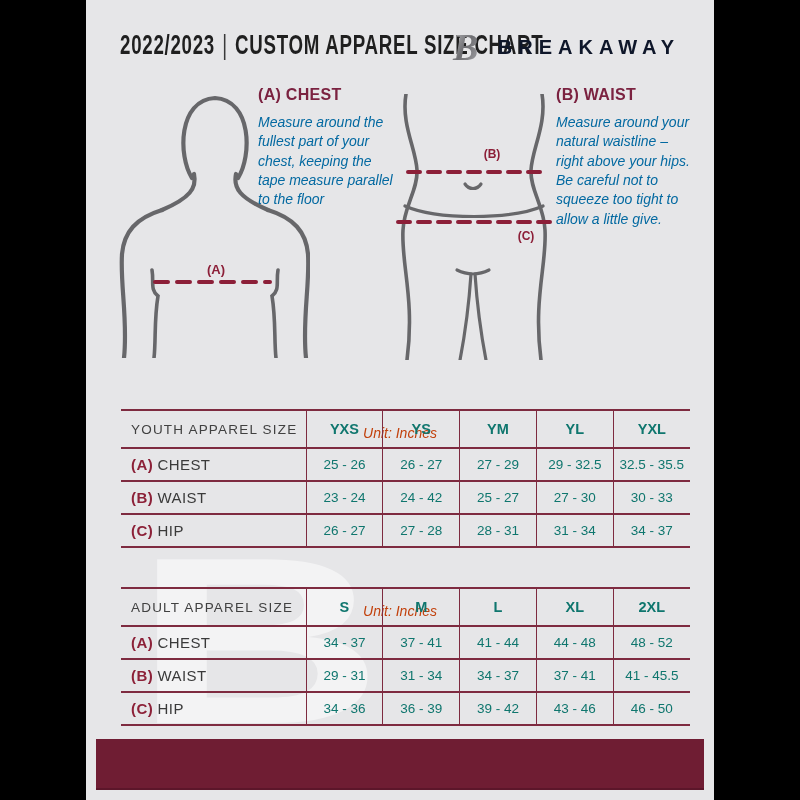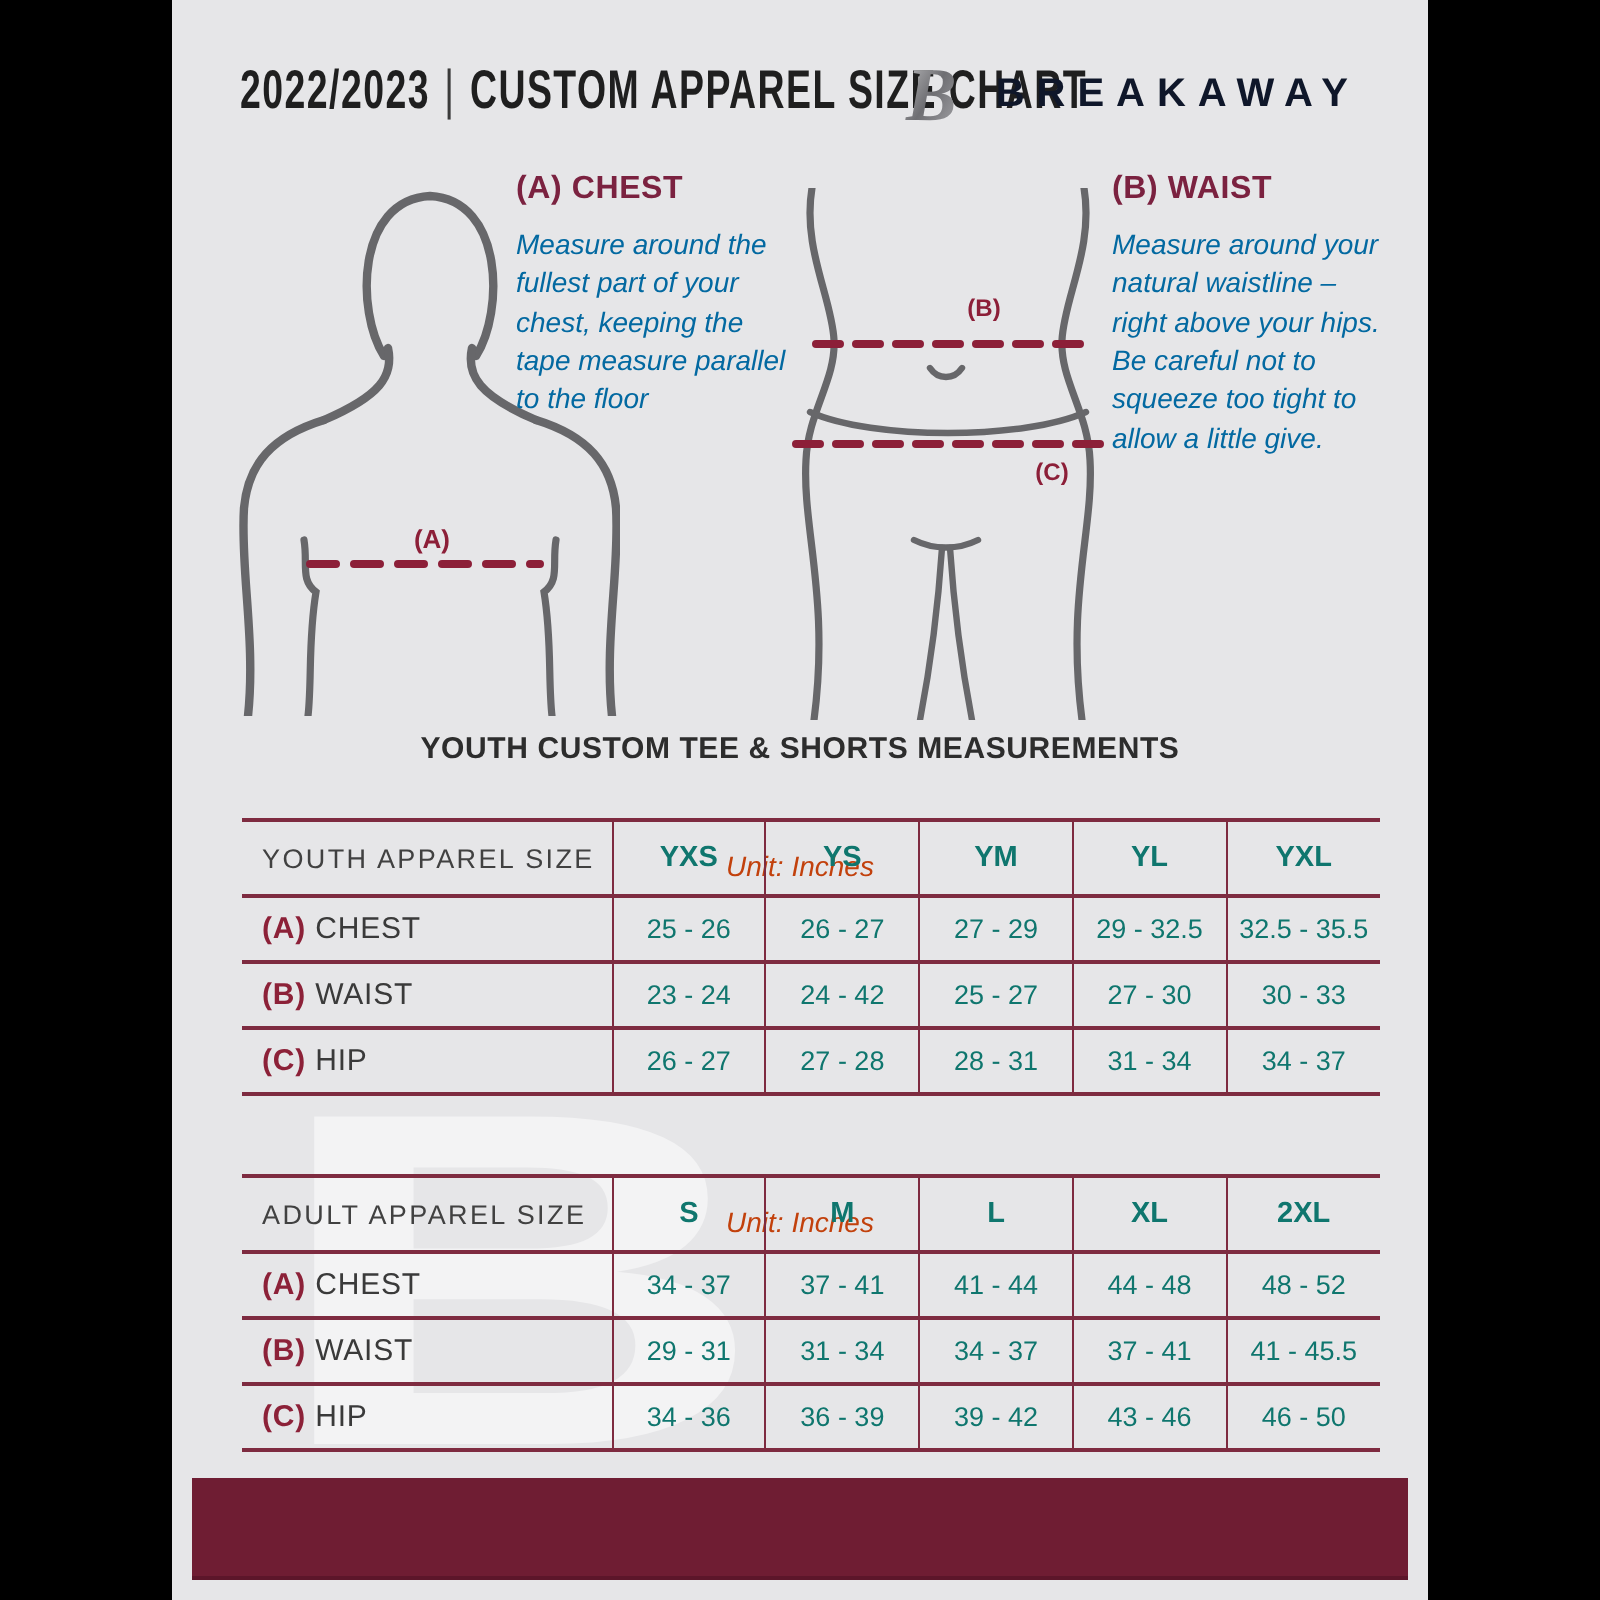--- a/index.html
+++ b/index.html
@@ -123,21 +123,20 @@
     <p>Measure around your
 natural waistline –
 right above your hips.
 Be careful not to
 squeeze too tight to
 allow a little give.</p>
   </div>
   <div class="instr" style="left:470px;top:224px;width:160px;">
   </div>
 
-  <div class="sec-title" style="top:366px;">YOUTH CUSTOM TEE &amp; SHORTS MEASUREMENTS</div>
   <div class="sec-unit" style="top:385px;">Unit: Inches</div>
   <table class="size" style="top:409px;">
     <colgroup>
         <col class="c0">
         <col>
         <col>
         <col>
         <col>
         <col>
       </colgroup>

